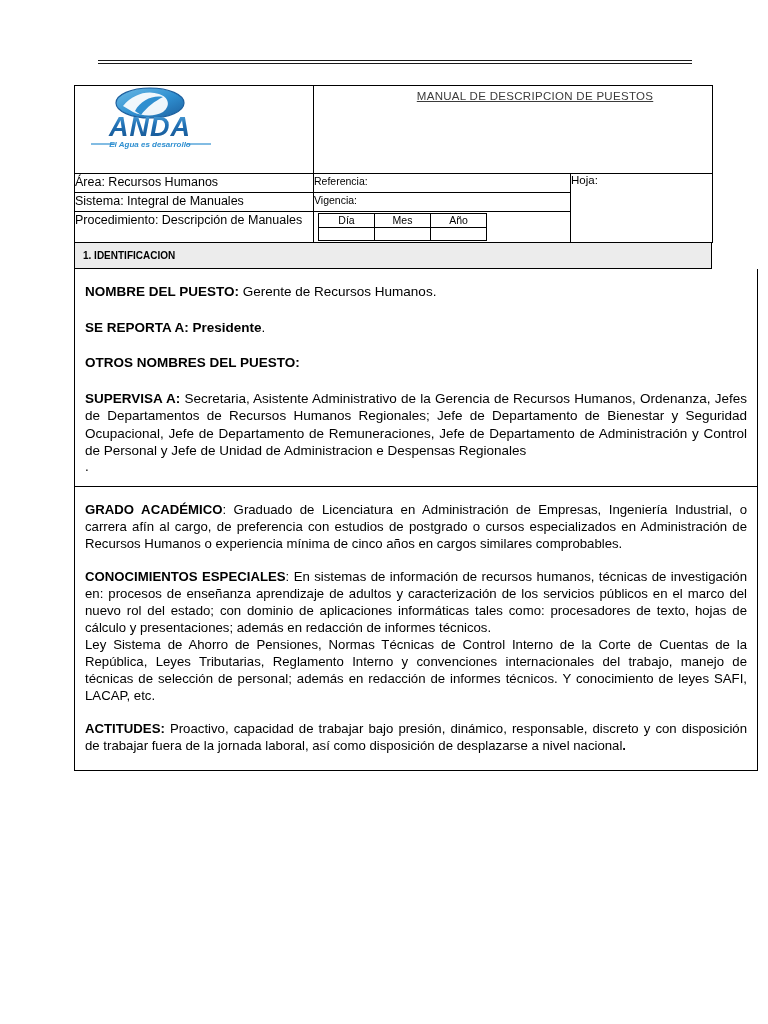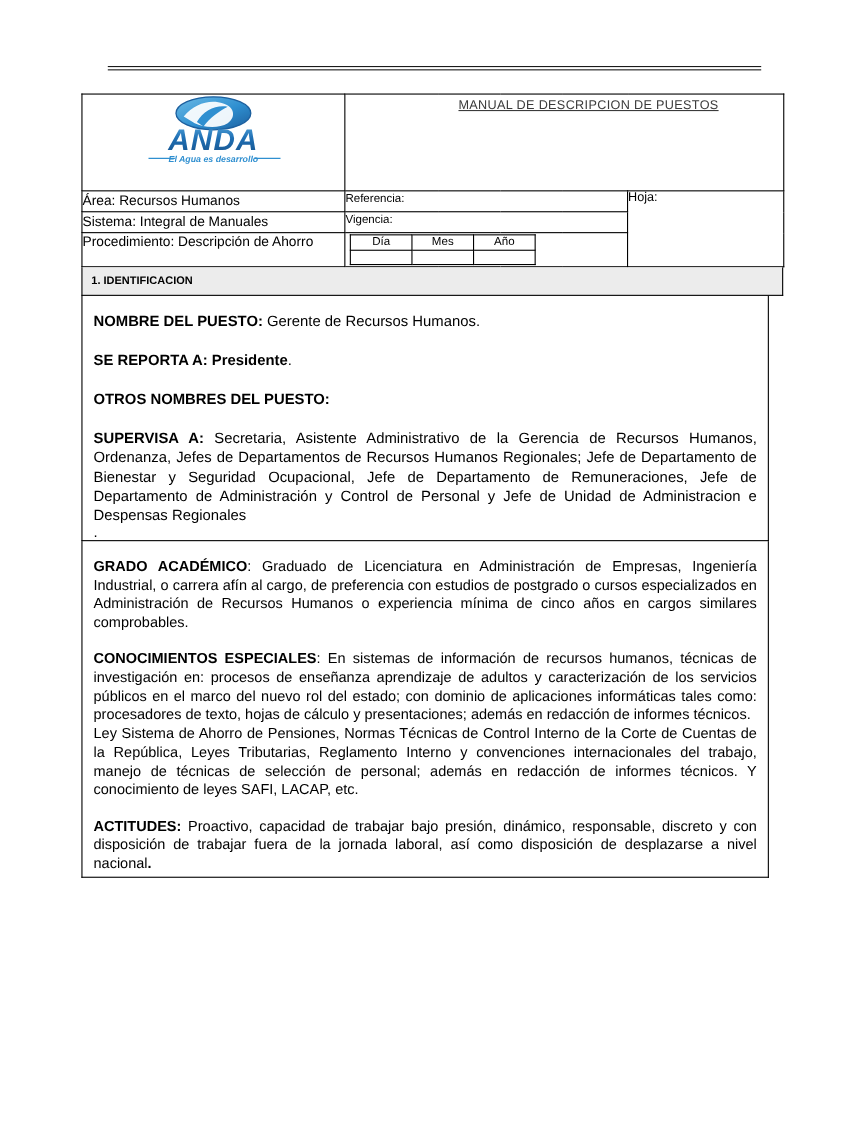--- a/index.html
+++ b/index.html
@@ -50,21 +50,20 @@
     width: 638px;
   }
   table.hdr td {
     border: 1px solid #000000;
     padding: 0;
     vertical-align: top;
   }
 
   .logo-cell {
     height: 87px;
-    text-align: center;
     vertical-align: middle;
   }
   .title-cell {
     vertical-align: middle;
     text-align: center;
   }
   .doc-title {
     font-size: 11.5px;
     letter-spacing: 0.3px;
     color: #3b3b3b;
@@ -119,22 +118,22 @@
     font-weight: bold;
     padding: 4px 0 4px 8px;
     line-height: 17px;
     box-sizing: border-box;
     width: 638px;
   }
   .sec-body {
     border: 1px solid #000000;
     border-top: none;
     box-sizing: border-box;
-    width: 625px;
-    padding: 14px 10px 0 10px;
+    width: 684px;
+    padding: 14px 10px 12px 10px;
   }
 
   
   .s1 { font-size: 13.5px; line-height: 17.5px; }
   .s1 p {
     margin: 0 0 18px 0;
     text-align: justify;
   }
   .s1 p.last { margin-bottom: 0; }
   .s1 b { font-weight: bold; }
@@ -211,21 +210,21 @@
         <td class="ref-cell" colspan="4">Referencia:</td>
         <td class="hoja-cell" rowspan="3">Hoja:</td>
       </tr>
 
       <tr>
         <td class="info-cell">Sistema:  Integral de Manuales</td>
         <td class="ref-cell" colspan="4">Vigencia:</td>
       </tr>
 
       <tr>
-        <td class="info-cell tall">Procedimiento: Descripción de Ahorro</td>
+        <td class="info-cell tall">Procedimiento: Descripción de Manuales</td>
         <td colspan="4" style="padding:0">
           <table class="dma">
             <colgroup>
               <col style="width:56px">
                   <col style="width:56px">
                   <col style="width:56px">
             </colgroup>
             <tbody>
                   <tr>
               <td>Día</td>

